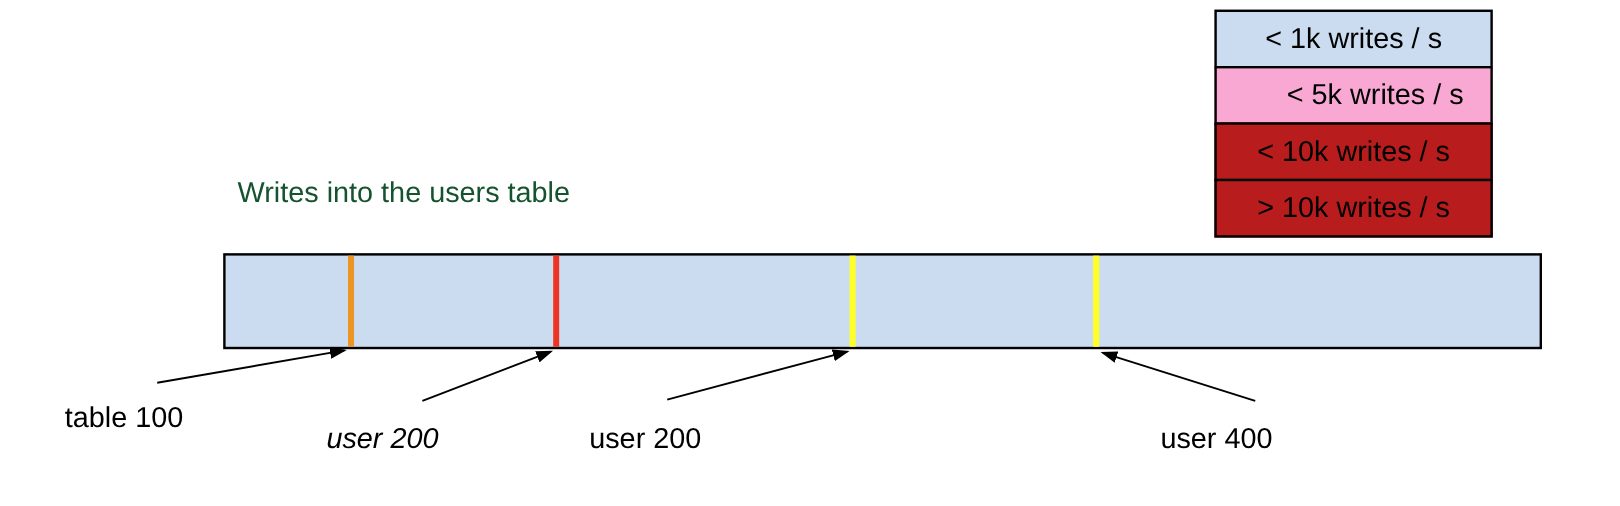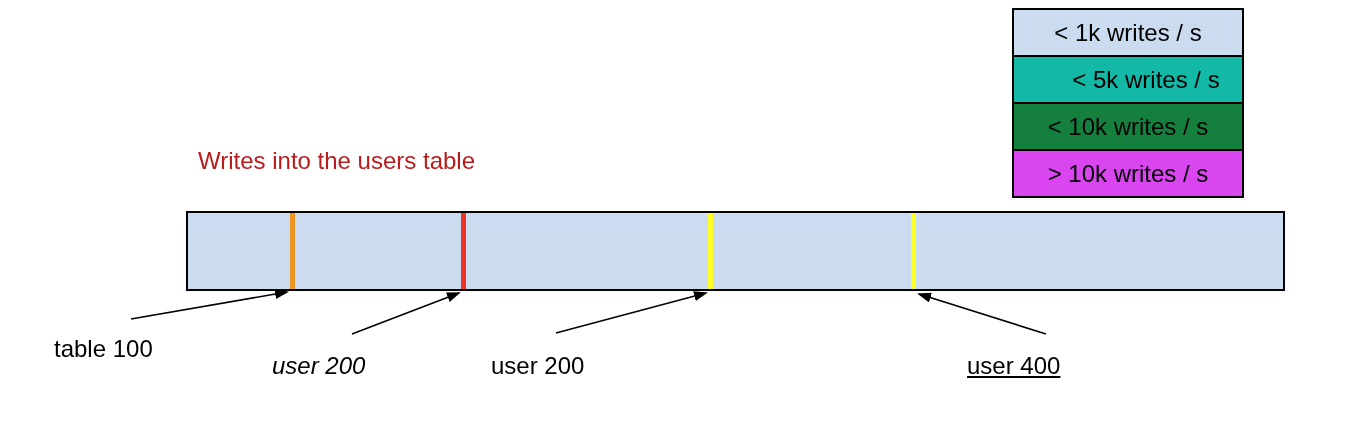--- a/index.html
+++ b/index.html
@@ -13,21 +13,21 @@
     color: #000000;
     overflow: hidden;
   }
 
   .diagram-title {
     position: absolute;
     left: 198px;
     top: 147px;
     font-size: 24px;
     line-height: 28px;
-    color: #b91c1c;
+    color: #14532d;
     white-space: nowrap;
   }
 
   .legend {
     position: absolute;
     left: 1012px;
     top: 8px;
     width: 220px;
   }
   .legend-row {
@@ -74,40 +74,40 @@
   .marker-label {
     position: absolute;
     font-size: 24px;
     line-height: 26px;
     white-space: nowrap;
     color: #000000;
   }
   .label-1 { left: 54px;  top: 336px; }
   .label-2 { left: 272px; top: 353px; font-style: italic; }
   .label-3 { left: 491px; top: 353px; }
-  .label-4 { left: 967px; top: 353px; text-decoration: underline; }
+  .label-4 { left: 967px; top: 353px; }
 </style>
 </head>
 <body>
 
 <div class="canvas">
 
   <div class="diagram-title">Writes into the users table</div>
 
   <div class="legend">
     <div class="legend-row" style="background-color: rgb(203, 220, 240);">
       <span>&lt; 1k writes / s</span>
     </div>
-    <div class="legend-row" style="background-color: #14b8a6; padding-left: 36px;">
+    <div class="legend-row" style="background-color: #f9a8d4; padding-left: 36px;">
       <span>&lt; 5k writes / s</span>
     </div>
-    <div class="legend-row" style="background-color: #15803d;">
+    <div class="legend-row" style="background-color: #b91c1c;">
       <span>&lt; 10k writes / s</span>
     </div>
-    <div class="legend-row" style="background-color: #d946ef;">
+    <div class="legend-row" style="background-color: #b91c1c;">
       <span>&gt; 10k writes / s</span>
     </div>
   </div>
 
   <div class="users-bar" style="background-color: rgb(203, 220, 240);">
     <div class="stripe stripe-1" style="background-color: rgb(236, 148, 36);"></div>
     <div class="stripe stripe-2" style="background-color: rgb(238, 50, 36);"></div>
     <div class="stripe stripe-3" style="background-color: rgb(255, 255, 38);"></div>
     <div class="stripe stripe-4" style="background-color: rgb(255, 255, 38);"></div>
   </div>

